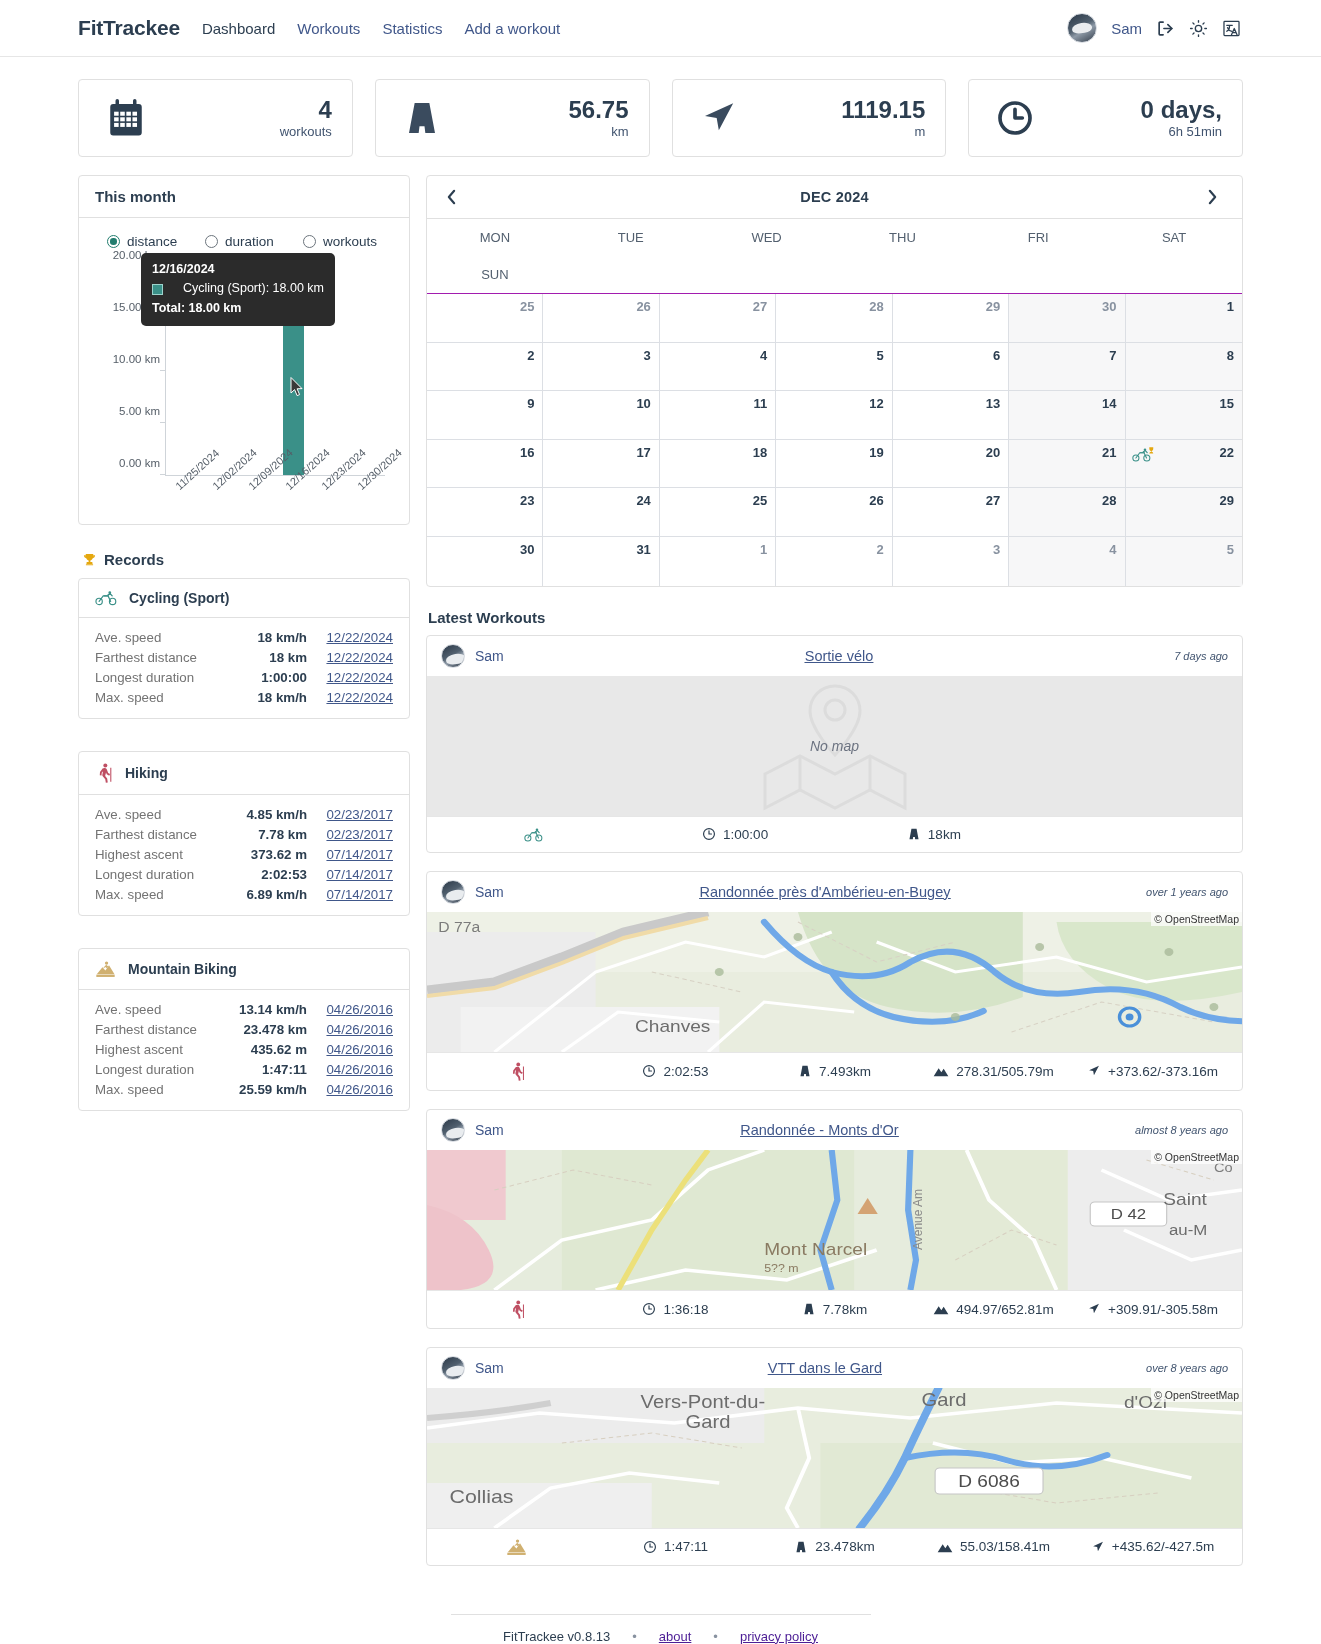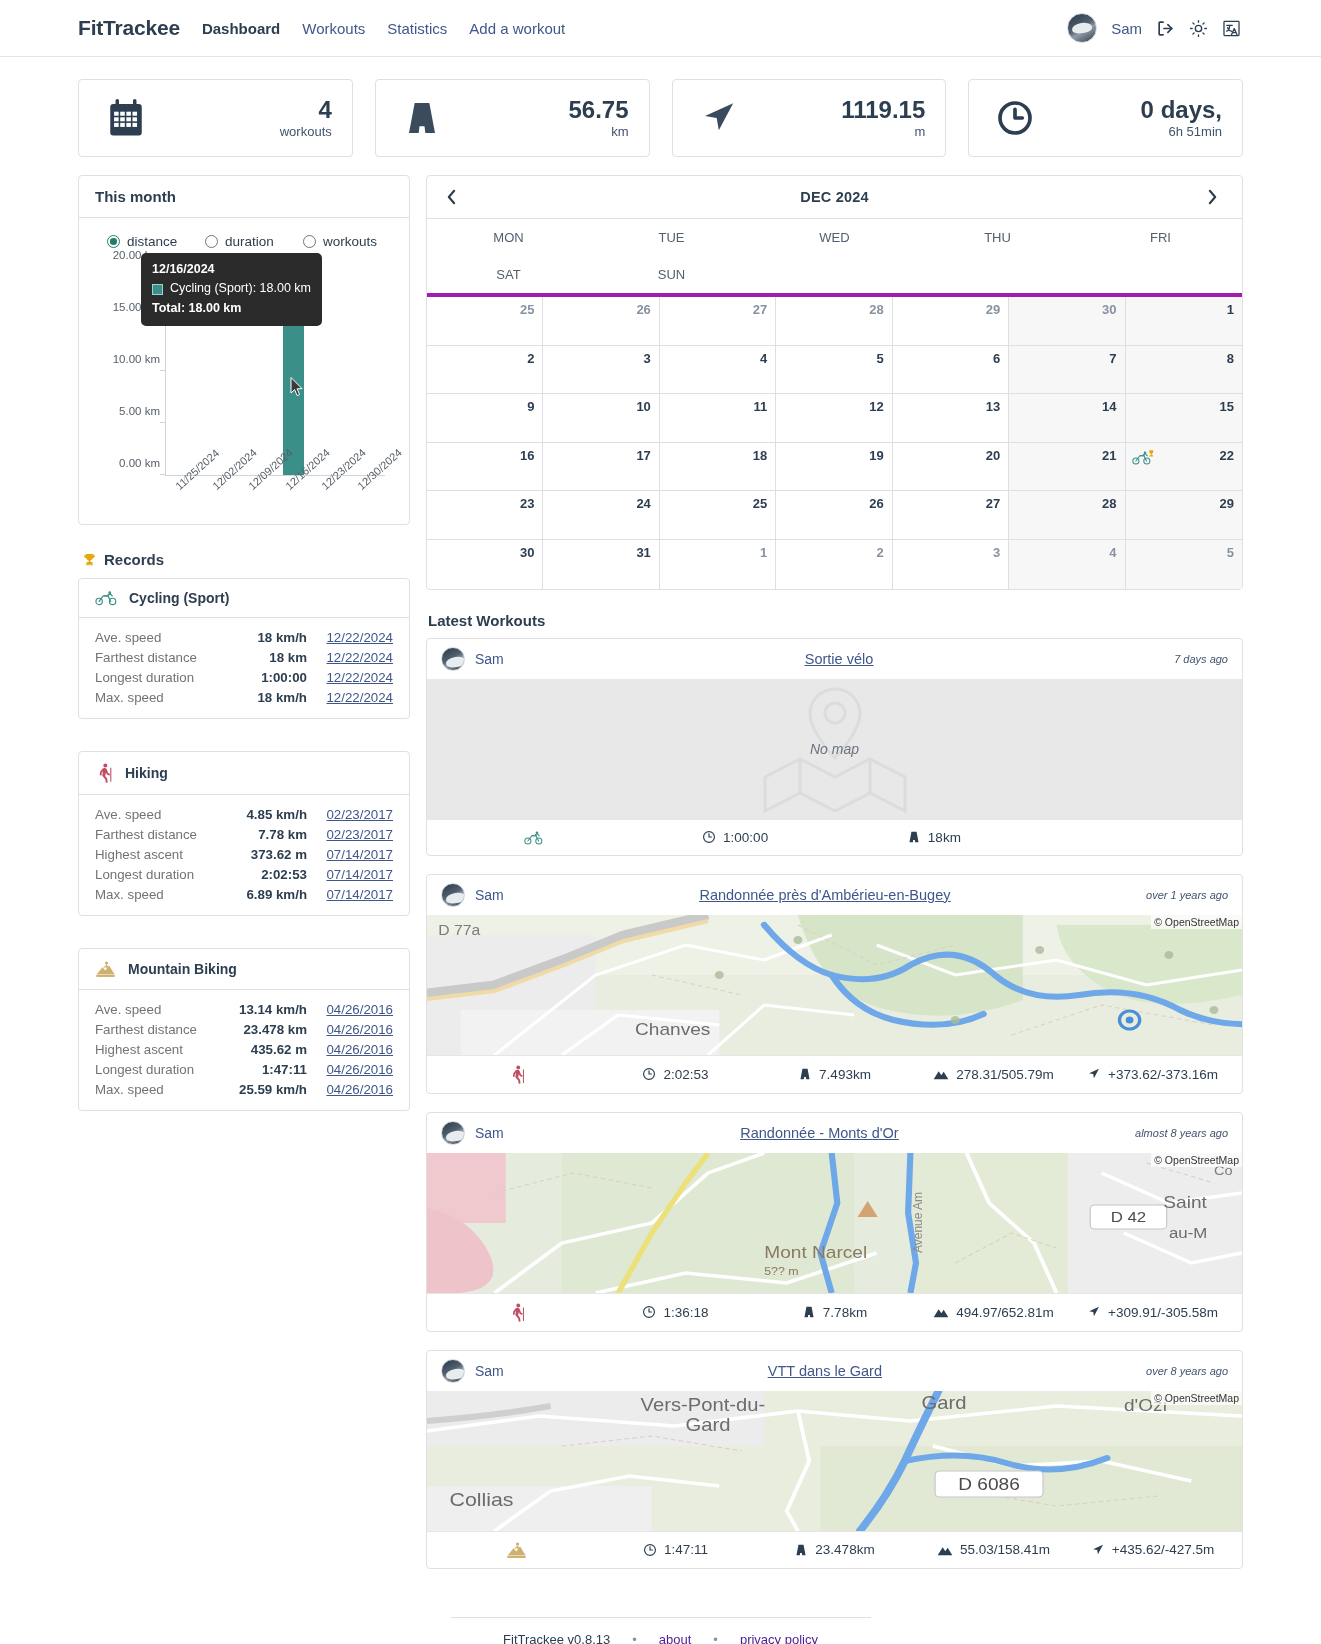--- a/index.html
+++ b/index.html
@@ -27,21 +27,21 @@
     color: #2c3e50;
     letter-spacing: -0.2px;
     margin-right: 22px;
   }
   .nav-links { display:flex; align-items:center; gap: 22px; }
   .nav-links a {
     font-size: 15px;
     text-decoration: none;
     color: #40578a;
   }
-  .nav-links a.active { font-weight: bold; color:#2c3e50; }
+  .nav-links a.active { font-weight: normal; color:#2c3e50; }
   .nav-right {
     margin-left: auto;
     display:flex; align-items:center; gap: 14px;
   }
   .avatar {
     width: 30px; height: 30px; border-radius: 50%;
     background: linear-gradient(150deg,#2a3746 0%, #51606f 45%, #8e9aa7 60%, #2f3a47 100%);
     border: 1px solid #d8dce2;
     position: relative; overflow:hidden;
     flex: 0 0 auto;
@@ -131,21 +131,21 @@
     position:absolute; font-size:11px; color:#555e68; white-space:nowrap;
     transform-origin: left top; transform: rotate(-42deg);
   }
   .tooltip {
     position:absolute;
     background:#2b2b2b; color:#fff; border-radius:5px;
     padding:7px 11px 8px 11px; font-size:12.5px; line-height:1.55;
     z-index:30; white-space:nowrap;
   }
   .tooltip .tt-title { font-weight:bold; font-size:12.5px; }
-  .tooltip .tt-row { display:flex; align-items:center; gap:7px; }
+  .tooltip .tt-row { display:flex; align-items:center; gap:20px; }
   .tt-swatch { width:11px; height:11px; background:#3a9088; border:1px solid #9cd3cc; display:inline-block; }
   .tt-total { font-weight:bold; }
   .cursor-arrow { position:absolute; z-index:40; }
 
   
   .records-title {
     margin: 26px 0 10px 4px; font-weight:bold; font-size:15px; color:#2c3e50;
     display:flex; align-items:center; gap:7px;
   }
   .rec-head {
@@ -162,22 +162,22 @@
   .card-gap { margin-top:32px; }
 
   
   .cal-head {
     display:flex; align-items:center; padding: 13px 18px;
     border-bottom:1px solid #e0e0e0;
   }
   .cal-title { flex:1; text-align:center; font-weight:bold; font-size:14.5px; color:#2c3e50; letter-spacing:.2px;}
   .cal-arrow { font-size:18px; color:#2c3e50; cursor:pointer; line-height:1; width:18px; }
   .cal-dow {
-    display:grid; grid-template-columns: repeat(5, 1fr);
-    border-bottom:4px solid #a21caf;
+    display:grid; grid-template-columns: repeat(6, 1fr);
+    border-bottom:1px solid #a21caf;
   }
   .cal-dow div {
     text-align:center; padding: 11px 0; font-size:13px; color:#53606f;
   }
   .cal-grid { display:grid; grid-template-columns: repeat(7, 1fr); }
   .cal-cell {
     height: 48.6px; border-right:1px solid #dcdfe4; border-bottom:1px solid #dcdfe4;
     padding: 5px 8px 0 6px; position:relative;
     font-size:13px; color:#2c3e50; font-weight:bold;
   }

